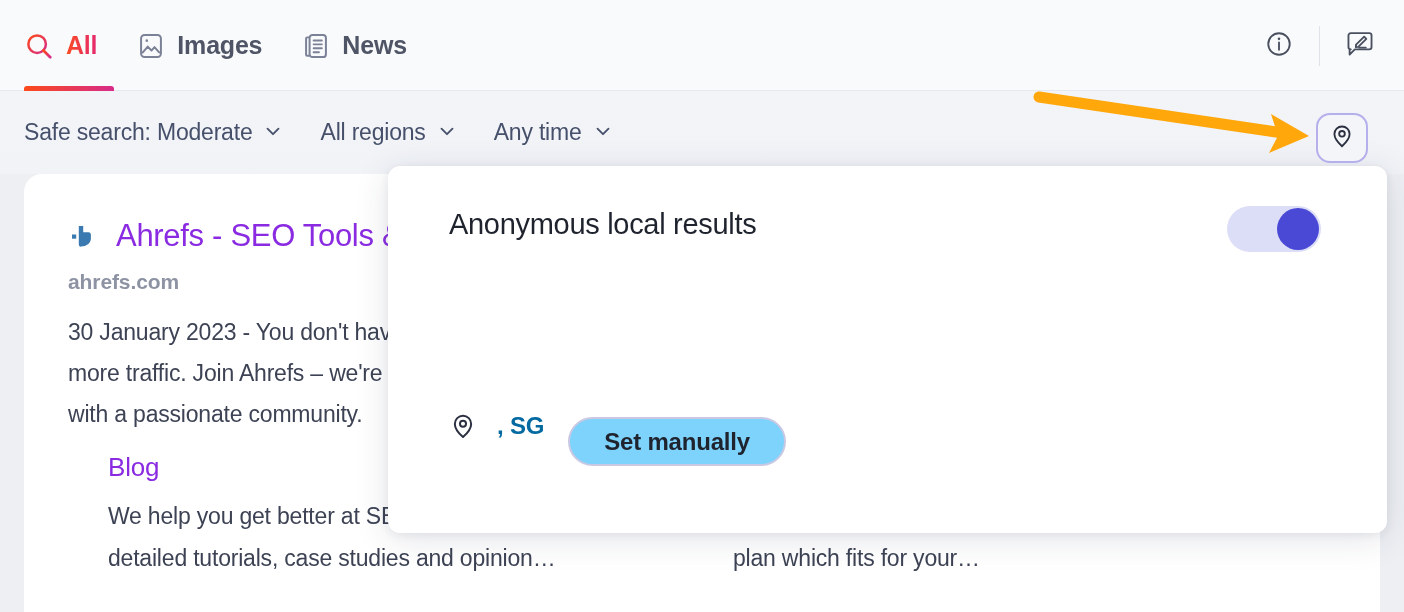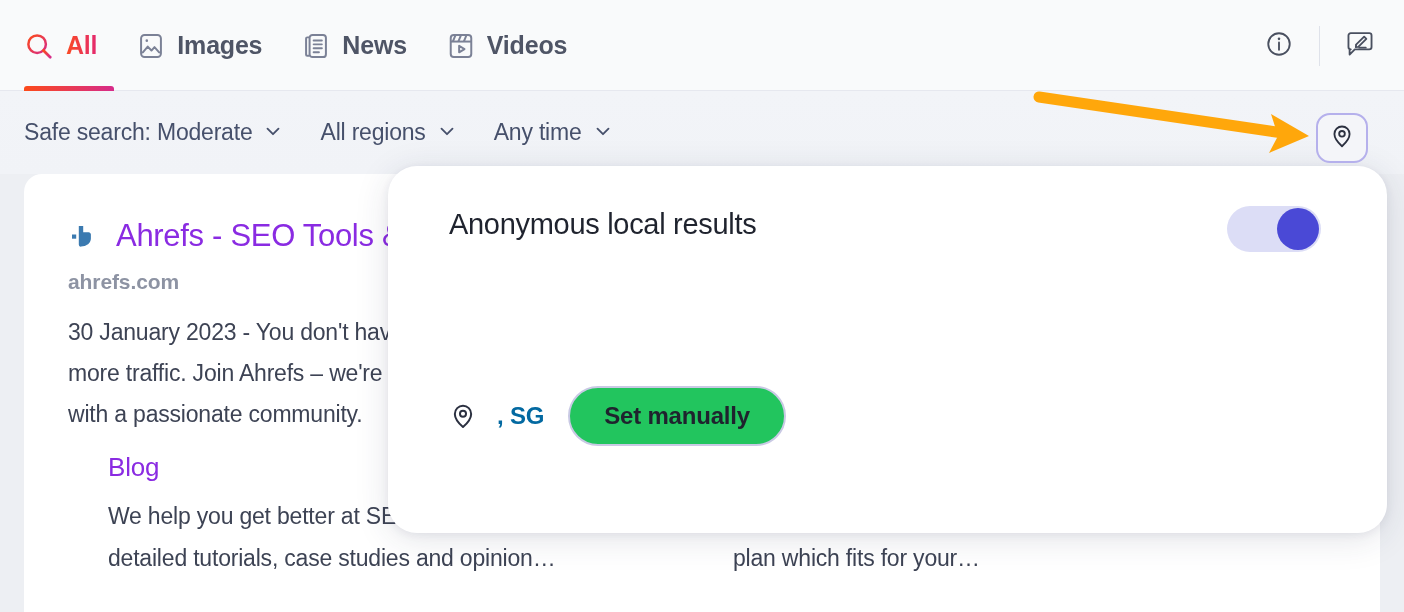--- a/index.html
+++ b/index.html
@@ -237,21 +237,21 @@
     max-width: 560px;
   }
   .sitelink:nth-child(2) .sitelink-desc { max-width: 600px; }
 
   
   .popup {
     position: absolute;
     left: 388px; top: 166px;
     width: 999px; height: 367px;
     background: #ffffff;
-    border-radius: 29px;
+    border-radius: 12px;
     box-shadow: 0 6px 34px rgba(40,48,80,0.13), 0 2px 8px rgba(40,48,80,0.07);
     z-index: 5;
   }
 
   .popup-head {
     position: absolute;
     left: 61px; top: 42px;
     right: 66px;
     display: flex;
     align-items: flex-start;
@@ -306,33 +306,34 @@
   }
   .loc-pin-small { margin-right: 20px; display:flex; }
   .loc-text {
     font-size: 24px;
     font-weight: 700;
     color: #0369a1;
     margin-right: 24px;
     letter-spacing: -0.2px;
   }
   .set-manual-btn {
-    height: 60px;
+    height: 49px;
     padding: 0 34px;
     border-radius: 30px;
     border: 2px solid #c9c9e4;
-    background: #22c55e;
+    background: #7dd3fc;
     font-family: "Liberation Sans", sans-serif;
     font-size: 24px;
     font-weight: 700;
     color: #1f232e;
     cursor: pointer;
     letter-spacing: -0.2px;
     display: flex;
     align-items: center;
+    margin-top: 31px;
   }
 
   
   .arrow-svg {
     position: absolute;
     left: 1025px; top: 80px;
     width: 300px; height: 80px;
     z-index: 7;
     pointer-events: none;
   }
@@ -381,33 +382,20 @@
             <path d="M6.5 4.6h-2a1 1 0 0 0-1 1v13.8a1 1 0 0 0 1 1h2"></path>
             <line x1="10" y1="7.2" x2="17" y2="7.2" stroke-linecap="round"></line>
             <line x1="10" y1="10.6" x2="17" y2="10.6" stroke-linecap="round"></line>
             <line x1="10" y1="14" x2="17" y2="14" stroke-linecap="round"></line>
             <line x1="10" y1="17.4" x2="14.5" y2="17.4" stroke-linecap="round"></line>
           </svg>
         </span>
         <span class="tab-label">News</span>
       </div>
 
-      <div class="tab">
-        <span class="tab-icon">
-          <svg width="28" height="28" viewBox="0 0 24 24" fill="none" stroke="#7b8196" stroke-width="1.7">
-            <rect x="3.2" y="2.6" width="17.6" height="18.8" rx="2.6"></rect>
-            <line x1="3.2" y1="8.2" x2="20.8" y2="8.2"></line>
-            <line x1="7.3" y1="2.6" x2="5" y2="8.2"></line>
-            <line x1="12" y1="2.6" x2="9.7" y2="8.2"></line>
-            <line x1="16.7" y1="2.6" x2="14.4" y2="8.2"></line>
-            <path d="M10.4 11.8v5.6l4.6-2.8z" stroke-linejoin="round"></path>
-          </svg>
-        </span>
-        <span class="tab-label">Videos</span>
-      </div>
 
 
     </div>
 
     <div class="nav-right">
       <div class="nav-icon-btn">
         <span>
           <svg width="28" height="28" viewBox="0 0 24 24" fill="none" stroke="#4a5060" stroke-width="1.6">
             <circle cx="12" cy="12" r="9.2"></circle>
             <circle cx="12" cy="7.6" r="1.1" fill="#4a5060" stroke="none"></circle>

